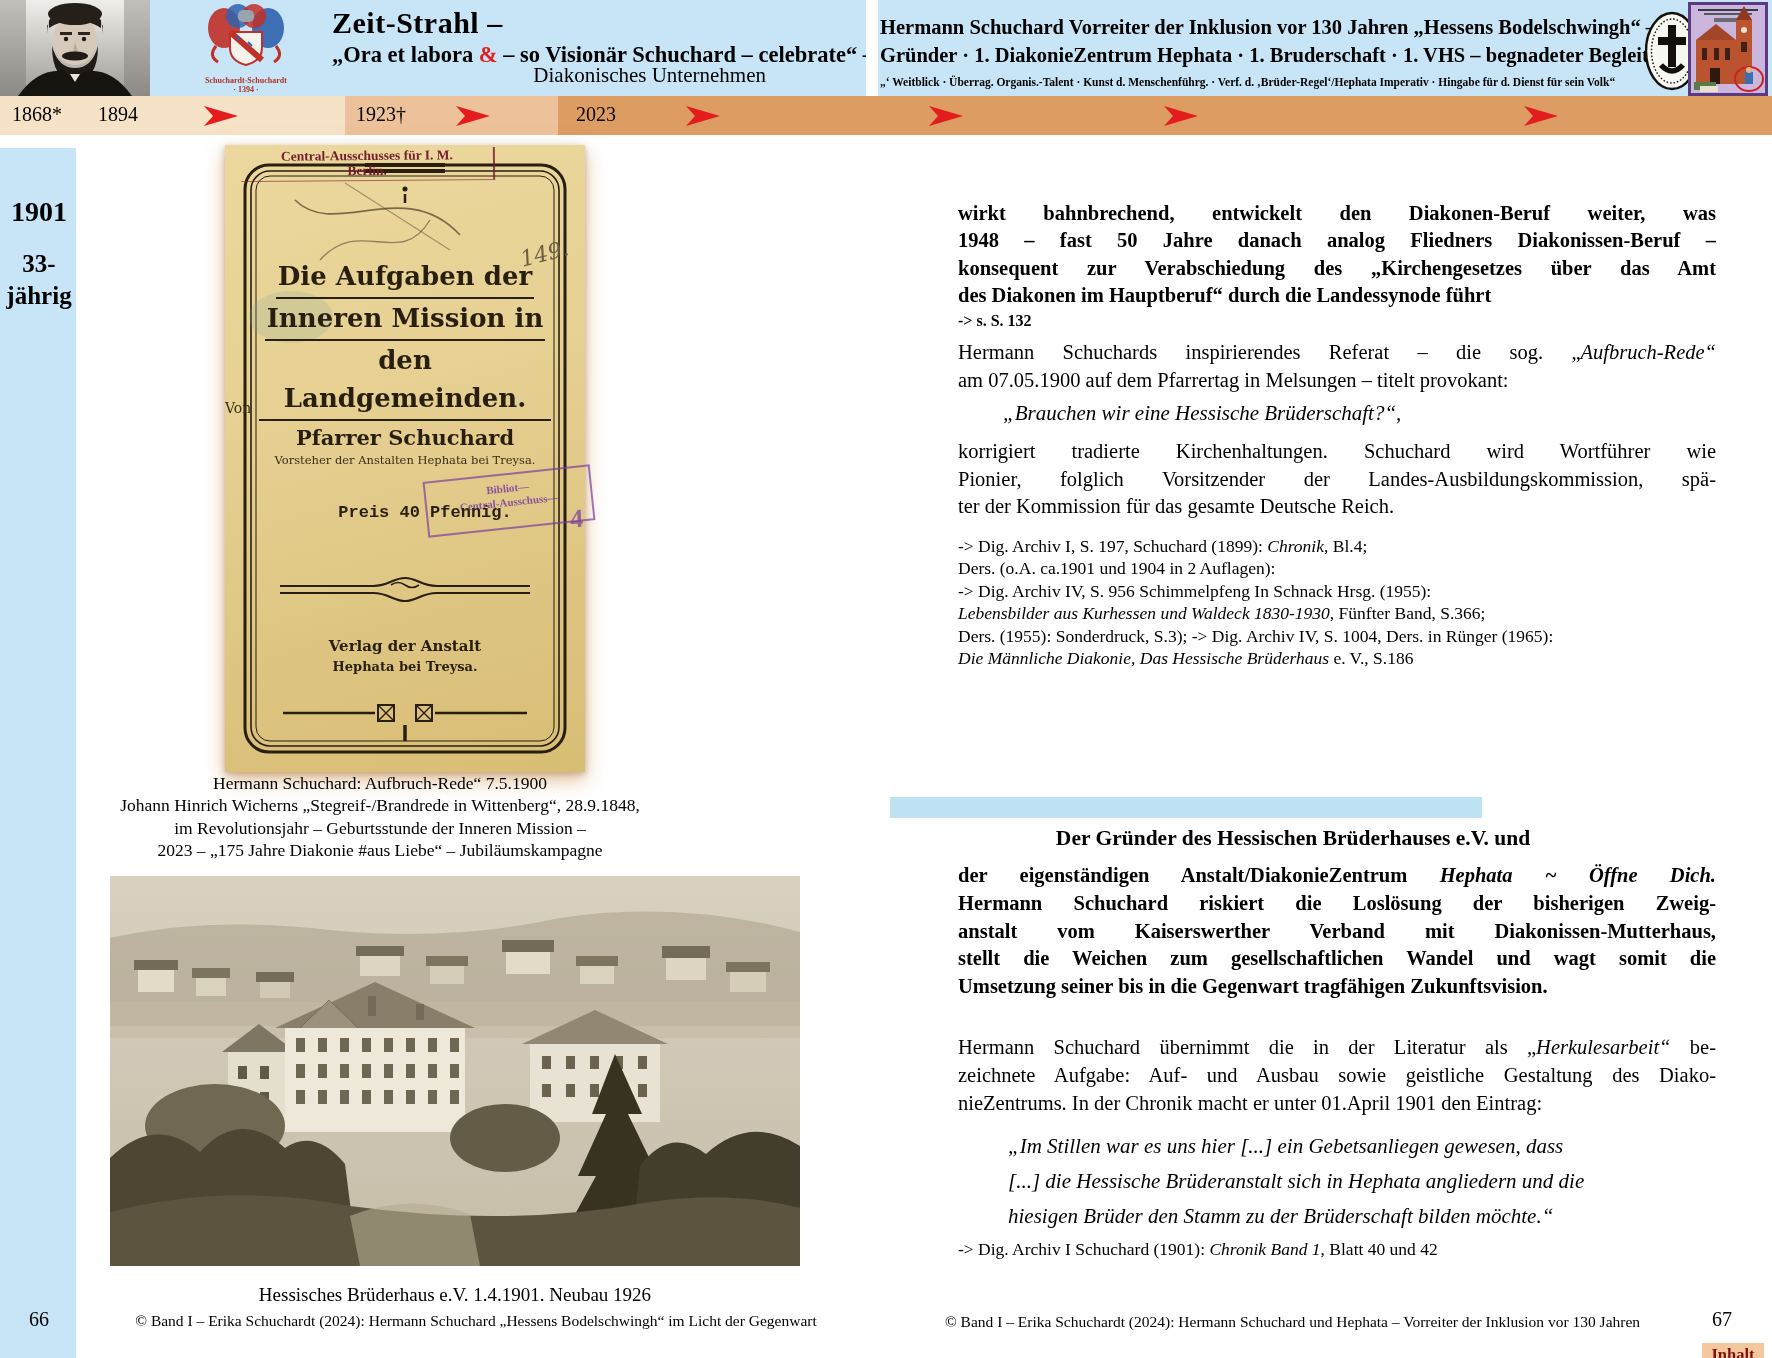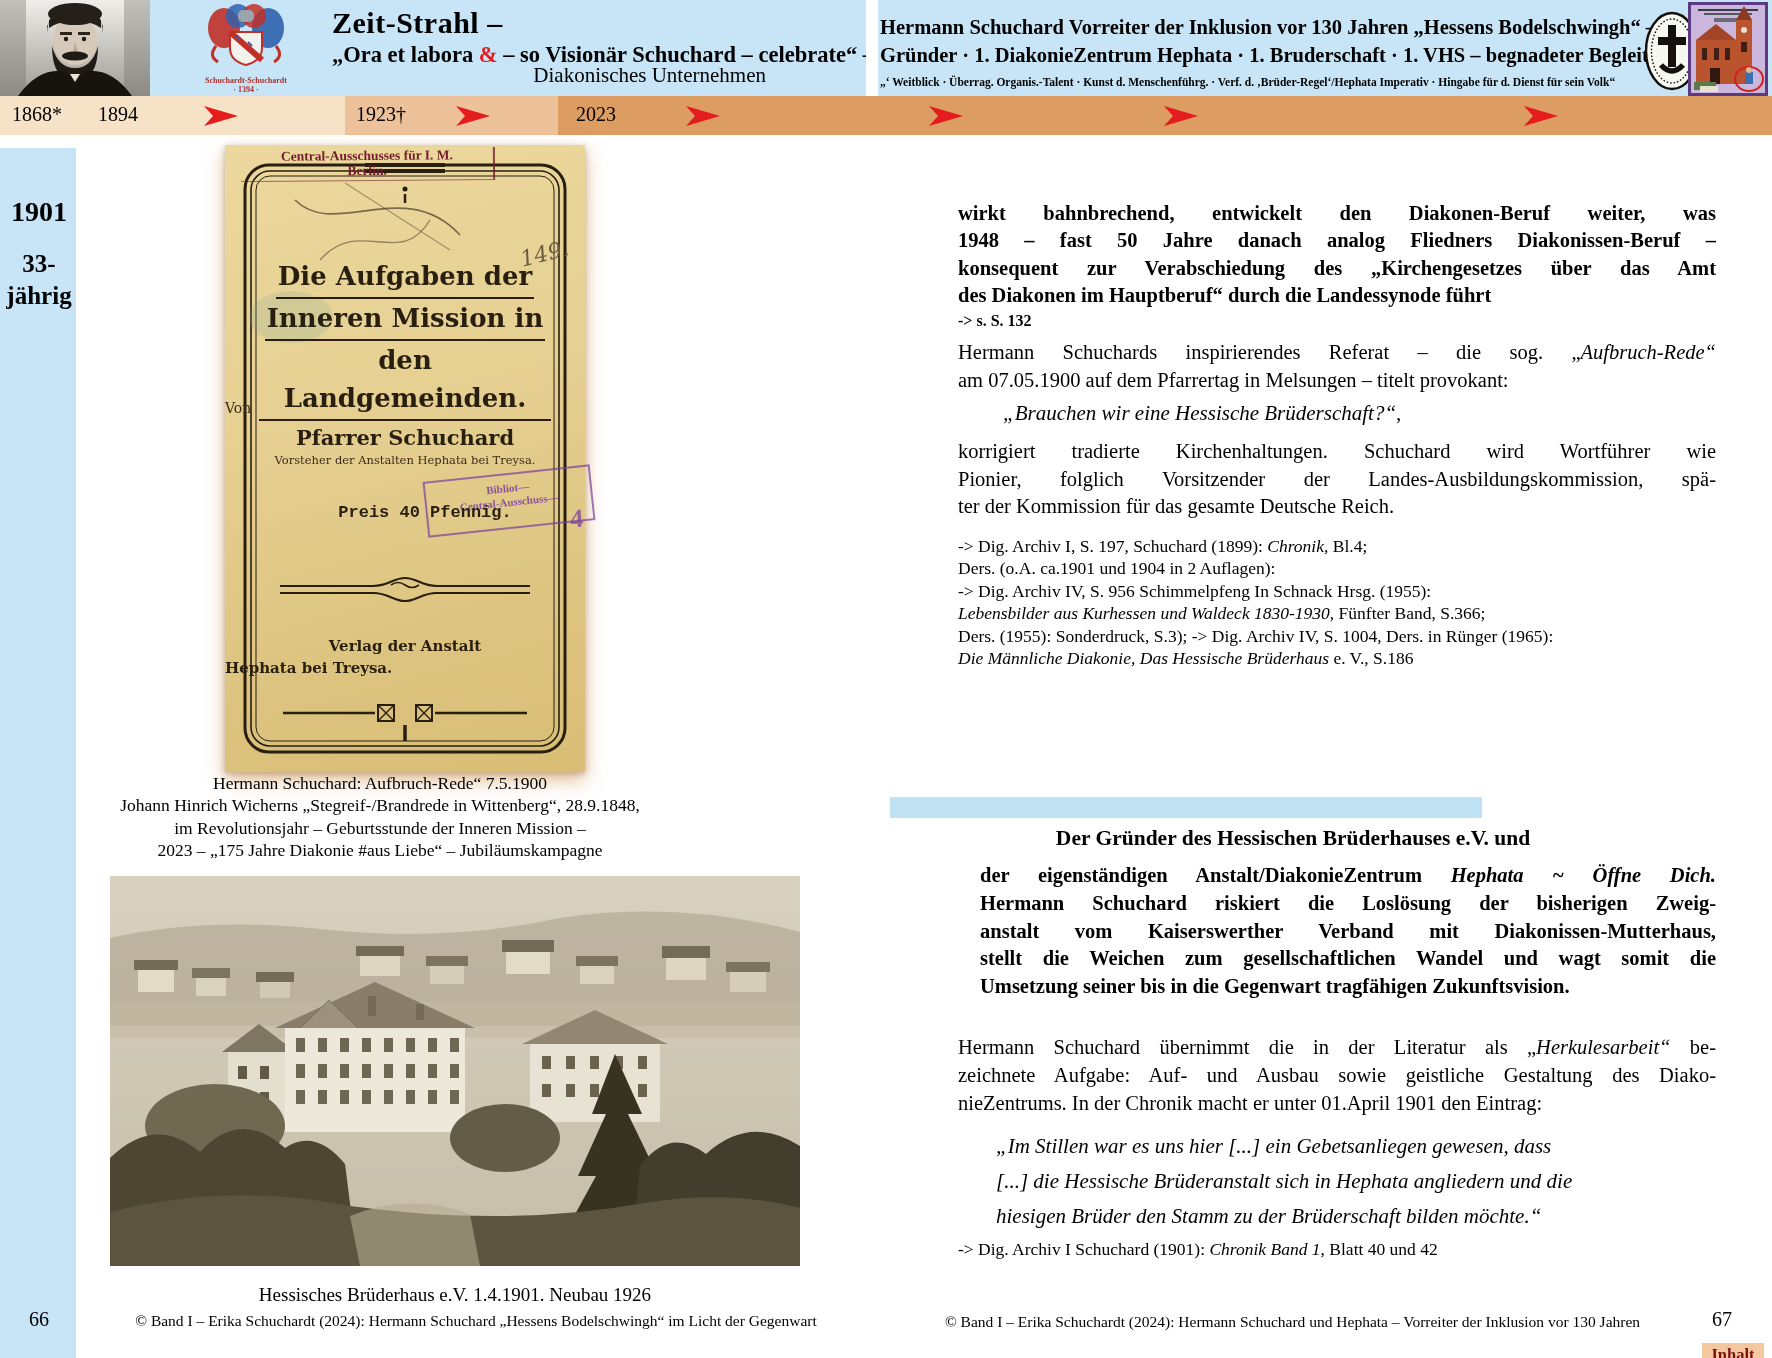--- a/index.html
+++ b/index.html
@@ -57,21 +57,21 @@
   .c-authsub{position:absolute;left:0;top:308px;width:360px;text-align:center;font-size:11.5px;color:#3a2e18;
              font-family:"DejaVu Serif",serif;}
   .stamp2{position:absolute;left:200px;top:328px;width:168px;height:56px;border:2.5px solid rgba(122,61,160,.7);
           color:rgba(122,61,160,.85);font-size:11px;font-weight:bold;line-height:14px;text-align:center;
           transform:rotate(-6deg);padding-top:6px;box-sizing:border-box;}
   .stamp2 .big4{position:absolute;right:10px;bottom:-6px;font-size:26px;transform:rotate(4deg);opacity:.85;}
   .c-preis{position:absolute;left:100px;top:358px;width:200px;text-align:center;font-weight:bold;font-size:17px;
            color:#281f10;font-family:Liberation Mono, monospace;}
   .c-pub1{position:absolute;left:0;top:492px;width:360px;text-align:center;font-weight:bold;font-size:15px;
           color:#281f10;font-family:"DejaVu Serif",serif;}
-  .c-pub2{position:absolute;left:0;top:514px;width:360px;font-weight:bold;font-size:15px;
+  .c-pub2{position:absolute;left:0;top:514px;width:360px;text-align:center;font-weight:bold;font-size:13px;
           color:#281f10;font-family:"DejaVu Serif",serif;}
 
   .cover-caption{position:absolute;left:60px;top:773px;width:640px;font-size:17.5px;}
   .cover-caption .ln{text-align:center;height:22.3px;}
 
   .photo{position:absolute;left:110px;top:876px;width:690px;height:390px;}
   .photo-caption{position:absolute;left:155px;top:1284px;width:600px;text-align:center;font-size:19px;}
   .footer-left{position:absolute;left:120px;top:1312px;width:712px;text-align:center;font-size:15.5px;}
 
   
@@ -83,24 +83,24 @@
   .lead{font-weight:bold;}
   .it{font-style:italic;}
   #s1-lead{top:202px;} #s1-lead .ln{height:27.4px;}
   .s1-ref{position:absolute;left:958px;top:312px;font-weight:bold;font-size:16px;}
   #p1{top:341px;} #p1 .ln{height:27.6px;}
   .quote1{position:absolute;left:958px;top:401px;width:758px;padding-left:45px;box-sizing:border-box;
           font-style:italic;font-size:21px;}
   #p2{top:440px;} #p2 .ln{height:27.6px;}
   #refs1{top:536px;font-size:17.5px;} #refs1 .ln{height:22.4px;}
   .bluebar{position:absolute;left:890px;top:797px;width:592px;height:21px;background:#bfe2f4;}
-  #s2-lead{top:864px;} #s2-lead .ln{height:27.8px;margin-left:22px;}
+  #s2-lead{top:864px;} #s2-lead .ln{height:27.8px;}
   #p3{top:1036px;} #p3 .ln{height:27.8px;}
   #quote2{top:1134px;padding-left:38px;box-sizing:border-box;font-size:21px;}
-  #quote2 .ln{height:34.8px;}
+  #quote2 .ln{height:34.8px;margin-left:12px;}
   #ref2{top:1239px;font-size:17.5px;}
   .footer-right{position:absolute;left:885px;top:1313px;width:815px;text-align:center;font-size:15.5px;}
   .pn-right{position:absolute;left:1712px;top:1308px;width:50px;font-size:20px;}
   .inhalt{position:absolute;left:1702px;top:1343px;width:62px;height:24px;background:#f3c89f;
           color:#7d1212;font-weight:bold;font-size:16.5px;text-align:center;line-height:24px;cursor:pointer;}
 </style>
 </head>
 <body>
 
 <div class="stage">

